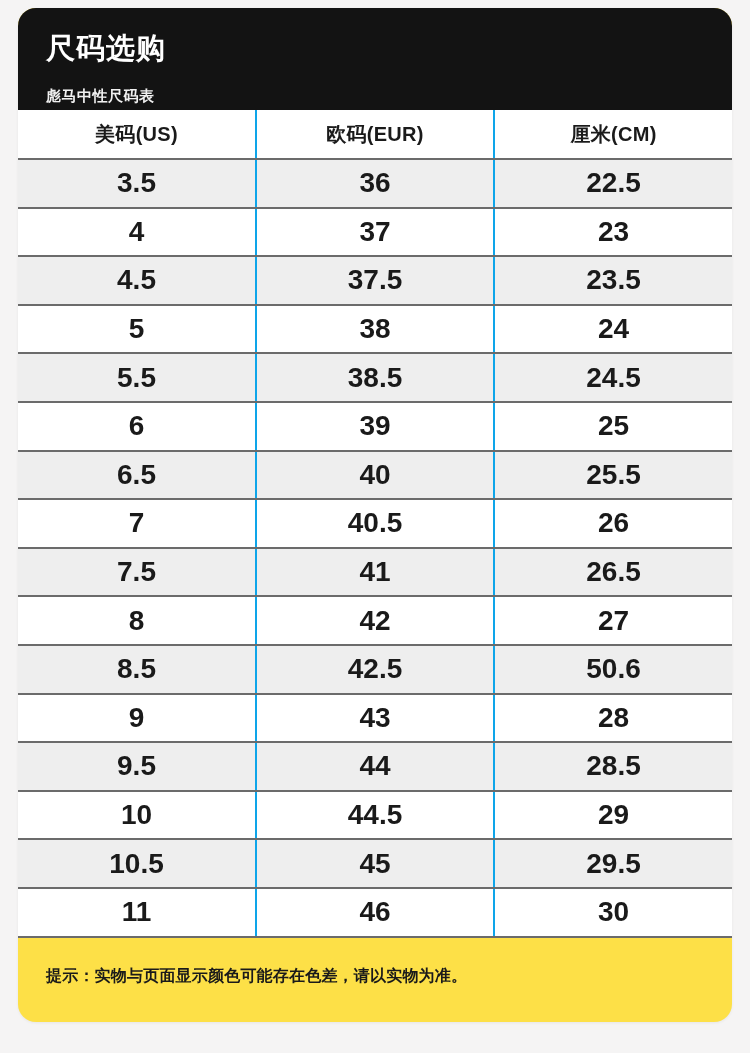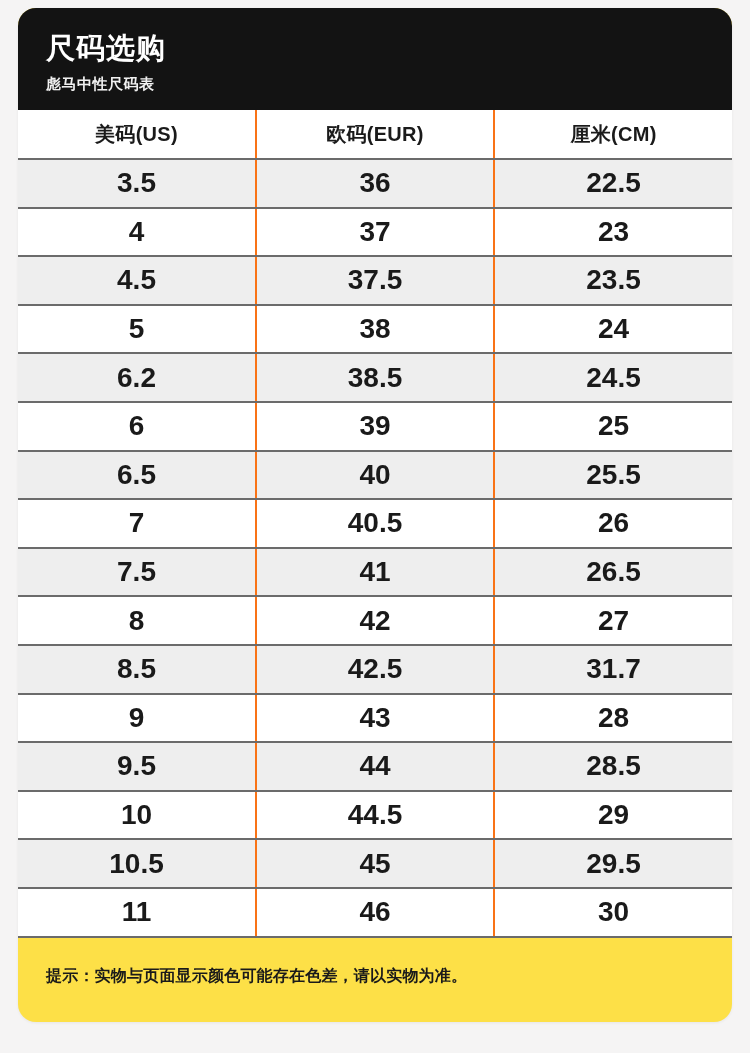--- a/index.html
+++ b/index.html
@@ -37,35 +37,35 @@
     color: #ffffff;
     font-size: 29px;
     font-weight: bold;
     letter-spacing: 1px;
     line-height: 1.15;
   }
   #header-subtitle {
     color: #f0f0f0;
     font-size: 15px;
     font-weight: bold;
-    margin-top: 10px;
+    margin-top: 22px;
     letter-spacing: 0.5px;
   }
 
   
   #size-table {
     width: 100%;
     border-collapse: collapse;
     table-layout: fixed;
   }
   #size-table th,
   #size-table td {
     width: 33.3333%;
     text-align: center;
-    border-right: 2px solid #f97316;
+    border-right: 2px solid #0ea5e9;
     border-bottom: 2px solid #6b6b6b;
     color: #1a1a1a;
   }
   #size-table th:last-child,
   #size-table td:last-child { border-right: none; }
 
   #size-table thead th {
     height: 49px;
     background: #ffffff;
     font-size: 20px;
@@ -131,21 +131,21 @@
           <td>4.5</td>
           <td>37.5</td>
           <td>23.5</td>
         </tr>
         <tr class="even">
           <td>5</td>
           <td>38</td>
           <td>24</td>
         </tr>
         <tr class="odd">
-          <td>6.2</td>
+          <td>5.5</td>
           <td>38.5</td>
           <td>24.5</td>
         </tr>
         <tr class="even">
           <td>6</td>
           <td>39</td>
           <td>25</td>
         </tr>
         <tr class="odd">
           <td>6.5</td>
@@ -163,21 +163,21 @@
           <td>26.5</td>
         </tr>
         <tr class="even">
           <td>8</td>
           <td>42</td>
           <td>27</td>
         </tr>
         <tr class="odd">
           <td>8.5</td>
           <td>42.5</td>
-          <td>31.7</td>
+          <td>50.6</td>
         </tr>
         <tr class="even">
           <td>9</td>
           <td>43</td>
           <td>28</td>
         </tr>
         <tr class="odd">
           <td>9.5</td>
           <td>44</td>
           <td>28.5</td>

